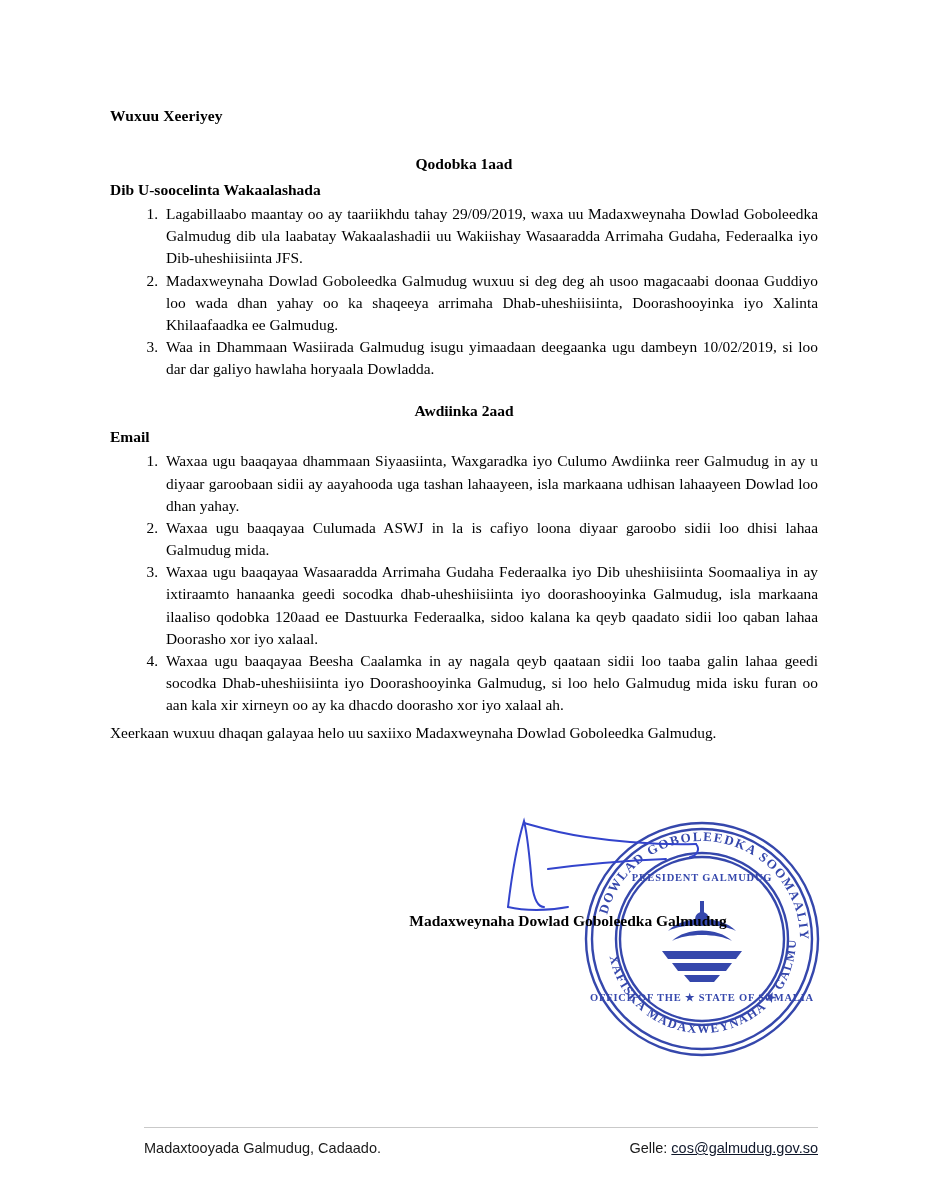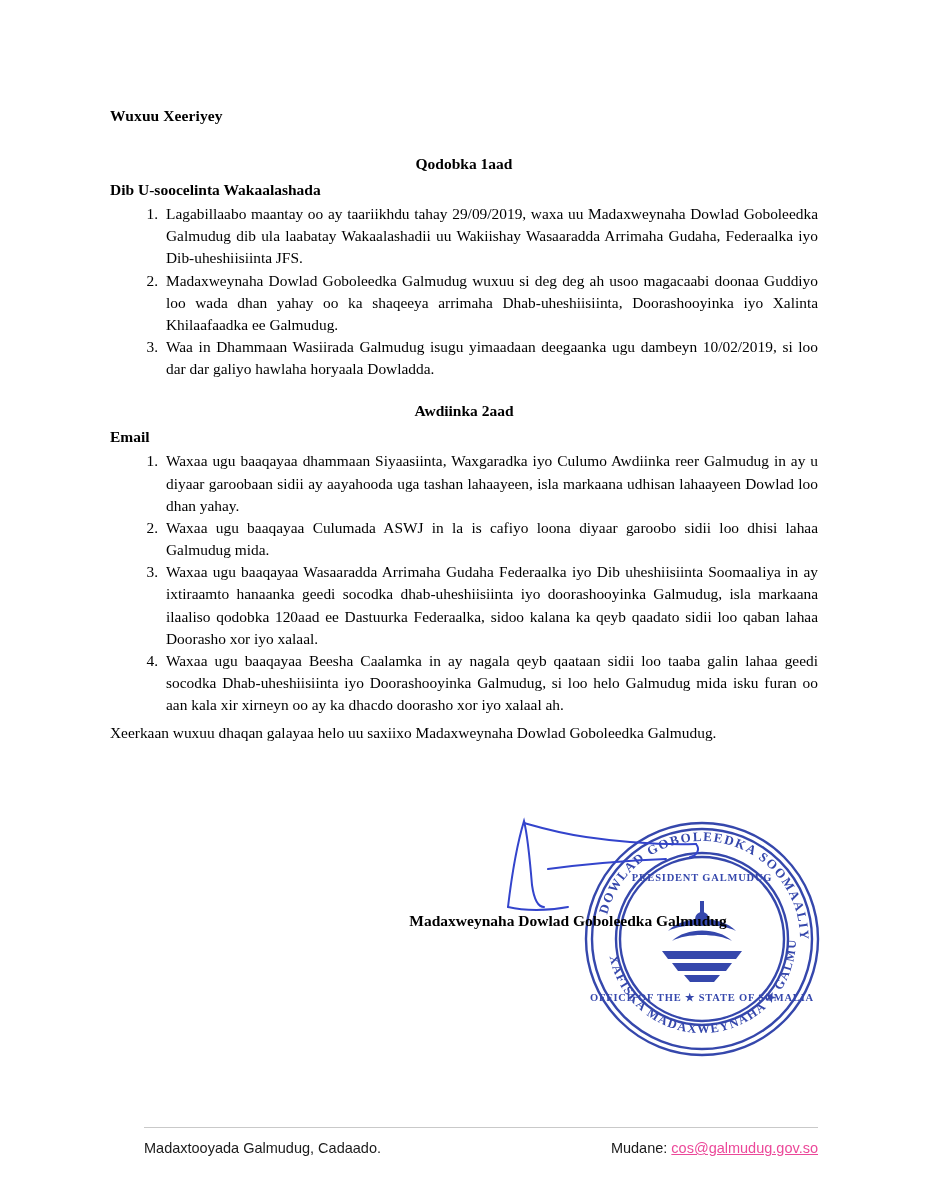--- a/index.html
+++ b/index.html
@@ -109,21 +109,21 @@
     justify-content: space-between;
     align-items: baseline;
     font-family: "Liberation Sans", sans-serif;
     font-size: 14.5px;
     color: #1a1a1a;
   }
   .footer-left { white-space: nowrap; }
   .footer-right { white-space: nowrap; }
   .footer-right .label { color: #1a1a1a; }
   .footer-right a {
-    color: #ec4899;
+    color: #0f172a;
     text-decoration: underline;
   }
 </style>
 </head>
 <body>
 
 <div class="page">
 
   <div class="doc-title">Wuxuu Xeeriyey</div>
 
@@ -197,18 +197,18 @@
     <div class="sig-lines">
       <div>Madaxweynaha Dowlad Goboleedka Galmudug</div>
     </div>
   </div>
 
   <div class="footer">
     <div class="footer-rule"></div>
     <div class="footer-row">
       <div class="footer-left">Madaxtooyada Galmudug, Cadaado.</div>
       <div class="footer-right">
-        <span class="label">Mudane: </span><a href="#">cos@galmudug.gov.so</a>
+        <span class="label">Gelle: </span><a href="#">cos@galmudug.gov.so</a>
       </div>
     </div>
   </div>
 
 </div>
 
 </body></html>

